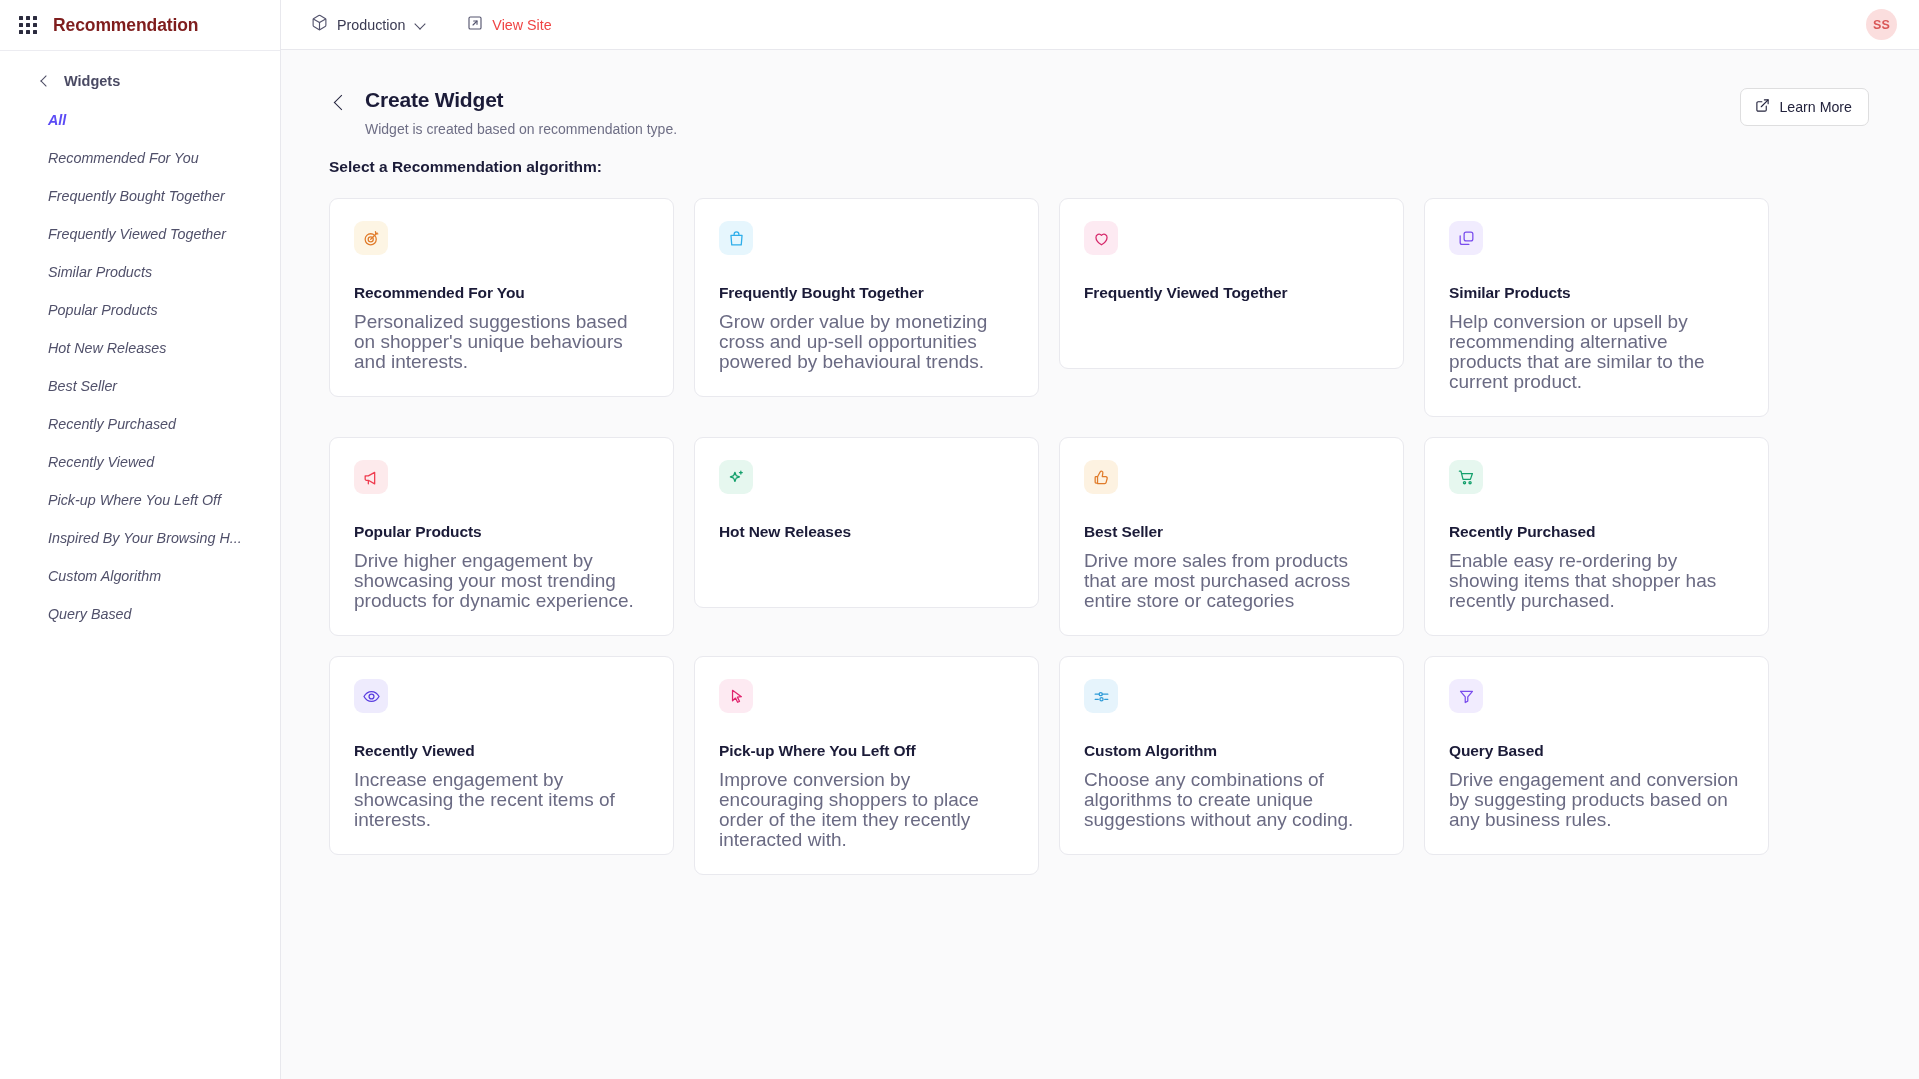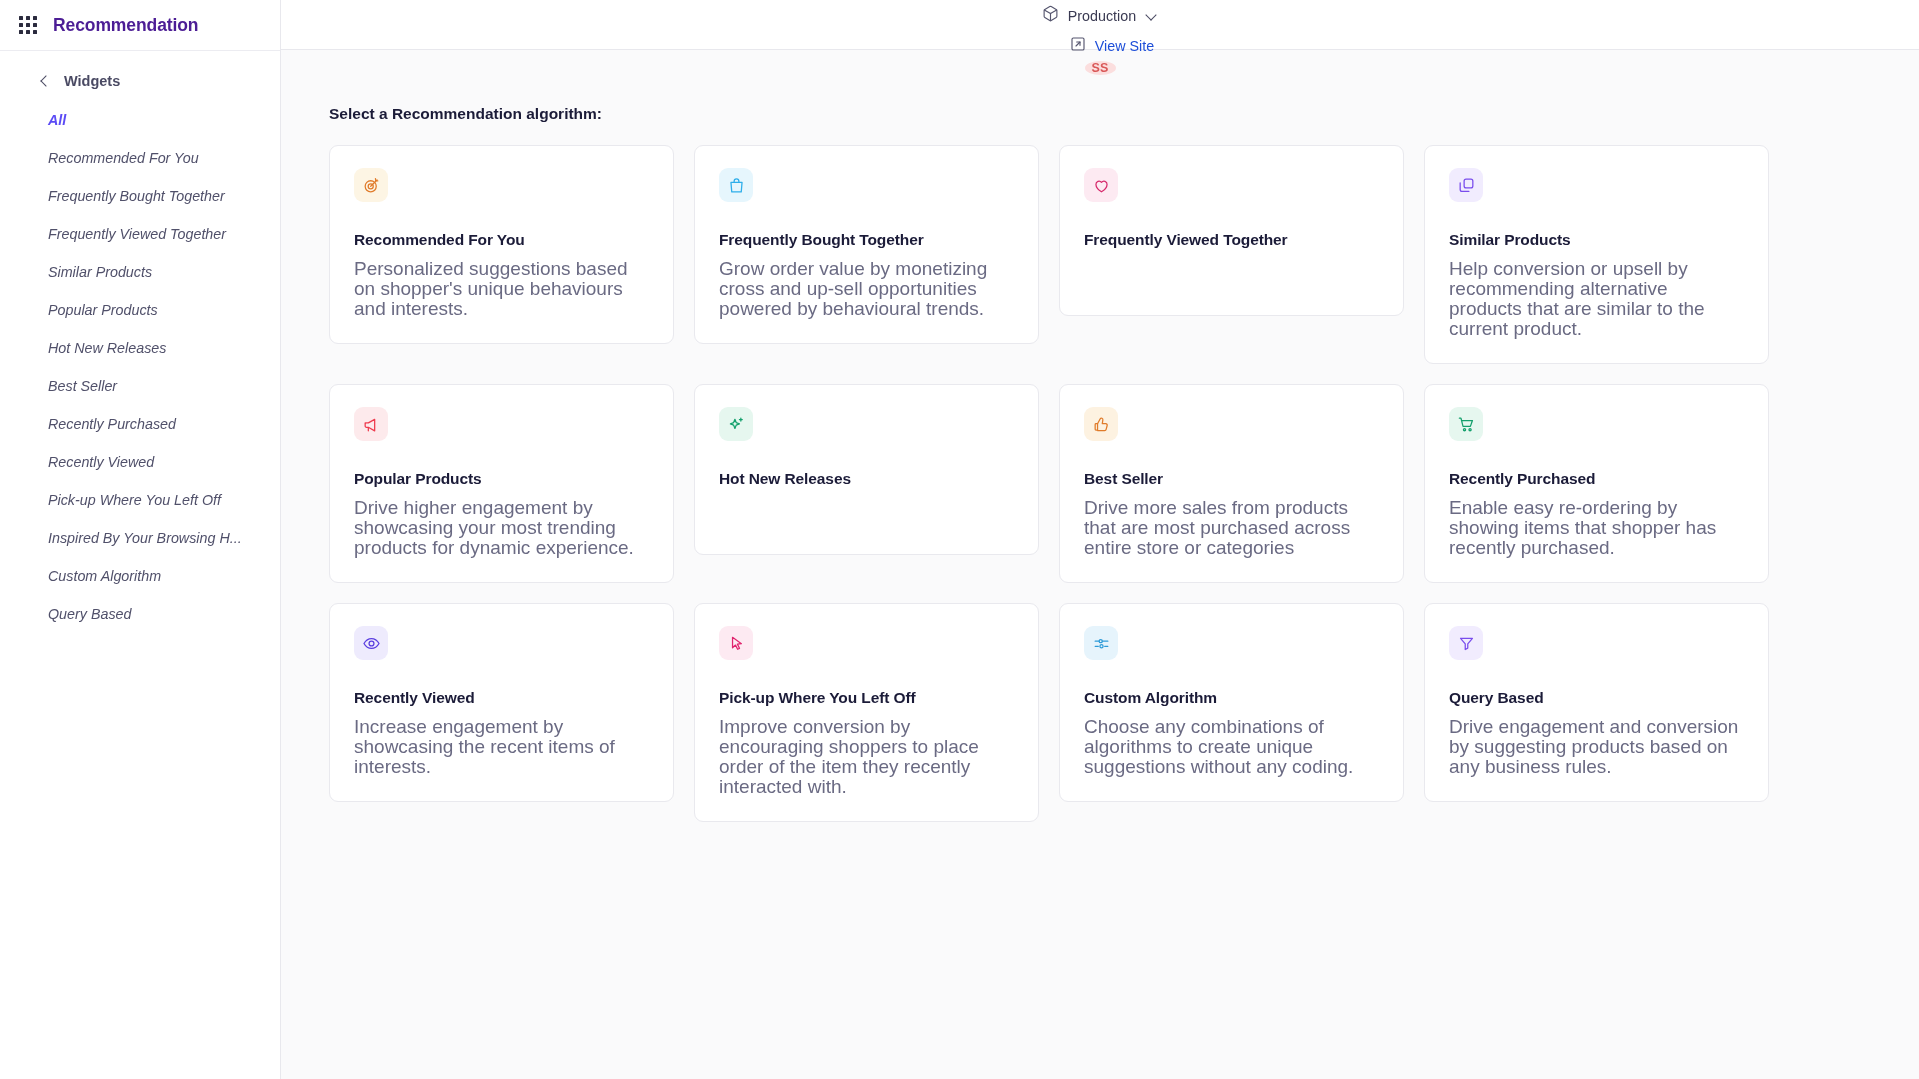--- a/index.html
+++ b/index.html
@@ -50,21 +50,21 @@
   .grid-icon i {
     display: block;
     width: 4px;
     height: 4px;
     background: #2b2b3e;
     border-radius: 0.5px;
   }
   .brand-title {
     font-size: 17.5px;
     font-weight: 700;
-    color: #4c1d95;
+    color: #7f1d1d;
     letter-spacing: -0.1px;
   }
 
   .sidebar-sep {
     height: 1px;
     background: #ececf1;
     margin: 0;
   }
 
   .sidebar-section {
@@ -126,21 +126,20 @@
   }
 
   .topbar {
     height: 50px;
     background: #ffffff;
     border-bottom: 1px solid #e8e8ed;
     display: flex;
     align-items: center;
     padding: 0 22px 0 22px;
     flex-shrink: 0;
-    flex-direction: column;
   }
   .env-select {
     display: flex;
     align-items: center;
     gap: 9px;
     padding: 5px 8px;
     border-radius: 6px;
     cursor: pointer;
   }
   .env-label {
@@ -164,21 +163,21 @@
     display: flex;
     align-items: center;
     gap: 9px;
     padding: 5px 8px;
     margin-left: 24px;
     border-radius: 6px;
     cursor: pointer;
   }
   .view-site-label {
     font-size: 14.3px;
-    color: #1d4ed8;
+    color: #ef4444;
   }
   .topbar-spacer { flex: 1; }
   .avatar {
     width: 31px;
     height: 31px;
     border-radius: 50%;
     background: #fbdede;
     color: #d95858;
     font-size: 12.5px;
     font-weight: 700;
@@ -380,20 +379,37 @@
         <span class="view-site-label">View Site</span>
       </div>
 
       <div class="topbar-spacer"></div>
 
       <div class="avatar">SS</div>
     </header>
 
     <div class="content">
 
+      <div class="page-head">
+        <span class="back-btn"></span>
+        <div>
+          <h1 class="page-title">Create Widget</h1>
+          <p class="page-sub">Widget is created based on recommendation type.</p>
+        </div>
+        <button class="learn-more">
+          <span>
+            <svg width="15" height="15" viewBox="0 0 24 24" fill="none" stroke="#23233d" stroke-width="1.8" stroke-linecap="round" stroke-linejoin="round">
+              <path d="M18 13v6a2 2 0 0 1-2 2H5a2 2 0 0 1-2-2V8a2 2 0 0 1 2-2h6"></path>
+              <polyline points="15 3 21 3 21 9"></polyline>
+              <line x1="10" y1="14" x2="21" y2="3"></line>
+            </svg>
+          </span>
+          <span>Learn More</span>
+        </button>
+      </div>
 
       <h2 class="select-label">Select a Recommendation algorithm:</h2>
 
       <div class="card-grid" id="card-grid">
           <div class="algo-card">
             <div class="icon-badge" style="background: rgb(253, 245, 228);">
               <svg width="19" height="19" viewBox="0 0 24 24" fill="none" stroke="#e07b2a" stroke-width="1.6" stroke-linecap="round" stroke-linejoin="round">
                 <circle cx="11" cy="13" r="7"></circle>
                 <circle cx="11" cy="13" r="3.2"></circle>
                 <line x1="11" y1="13" x2="19" y2="5"></line>

